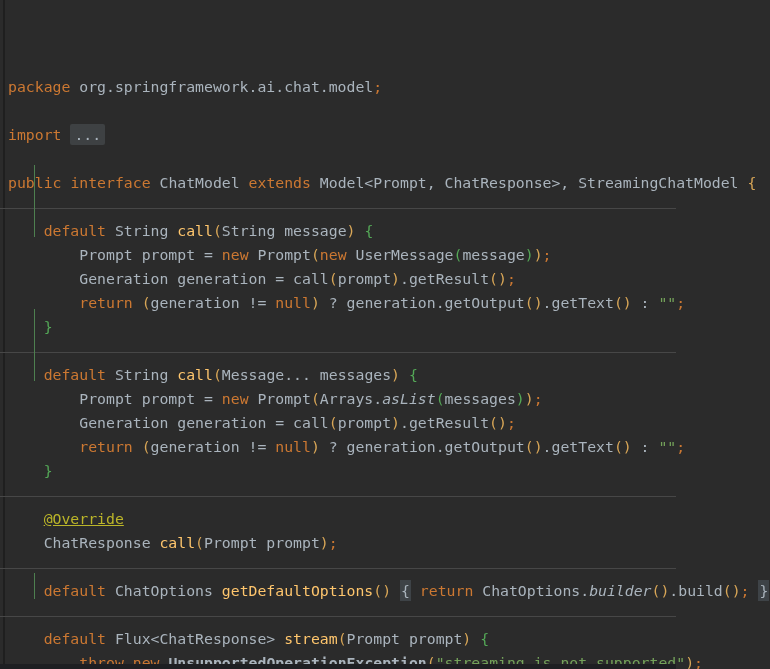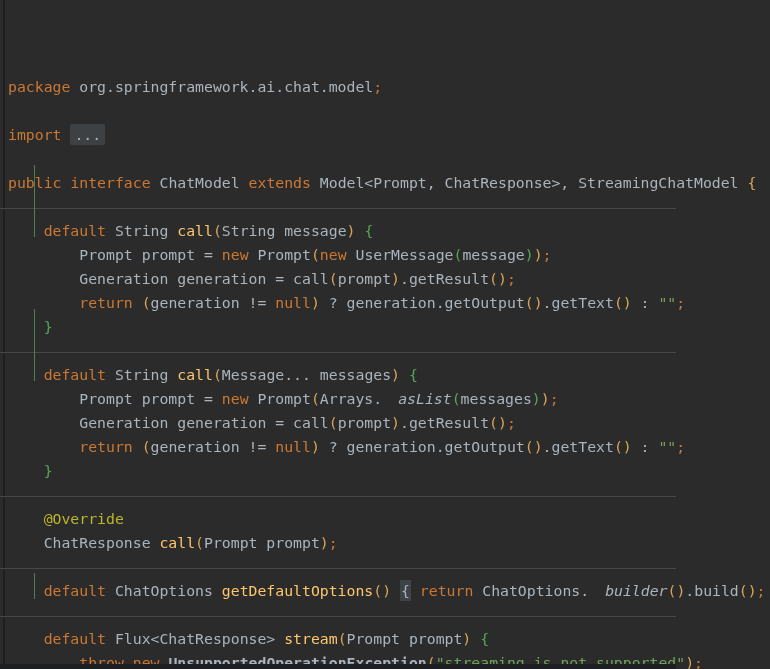--- a/index.html
+++ b/index.html
@@ -22,25 +22,25 @@
   }
   .code-line { height: 24px; position: relative; padding-left: 8px; }
   .code-line.sep::before {
     content: "";
     position: absolute; left: 0; right: 0; top: -11px; height: 1px;
     background: var(--c-sep, #474747);
   }
   .tok.kw   { color: var(--c-kw); }
   .tok.semi { color: var(--c-semi); }
   .tok.fn   { color: var(--c-fn); font-weight: normal; }
-  .tok.ann  { color: var(--c-ann); }
+  .tok.ann  { color: var(--c-ann); text-decoration: underline; }
   .tok.str  { color: var(--c-str); }
   .tok.p1   { color: var(--c-p1); }
   .tok.p2   { color: var(--c-p2); }
-  .tok.it   { font-style: italic; margin-left: 16px; }
+  .tok.it   { font-style: italic; }
   .tok.clb  { font-weight: 600; }
   .tok.fold {
     background: var(--c-foldbg, #3e4143);
     color: var(--c-def);
     border-radius: 2px;
     padding: 2px 4px;
   }
   .tok.hl {
     background: var(--c-hlbg, #3e4347);
     padding: 2px 1px;

